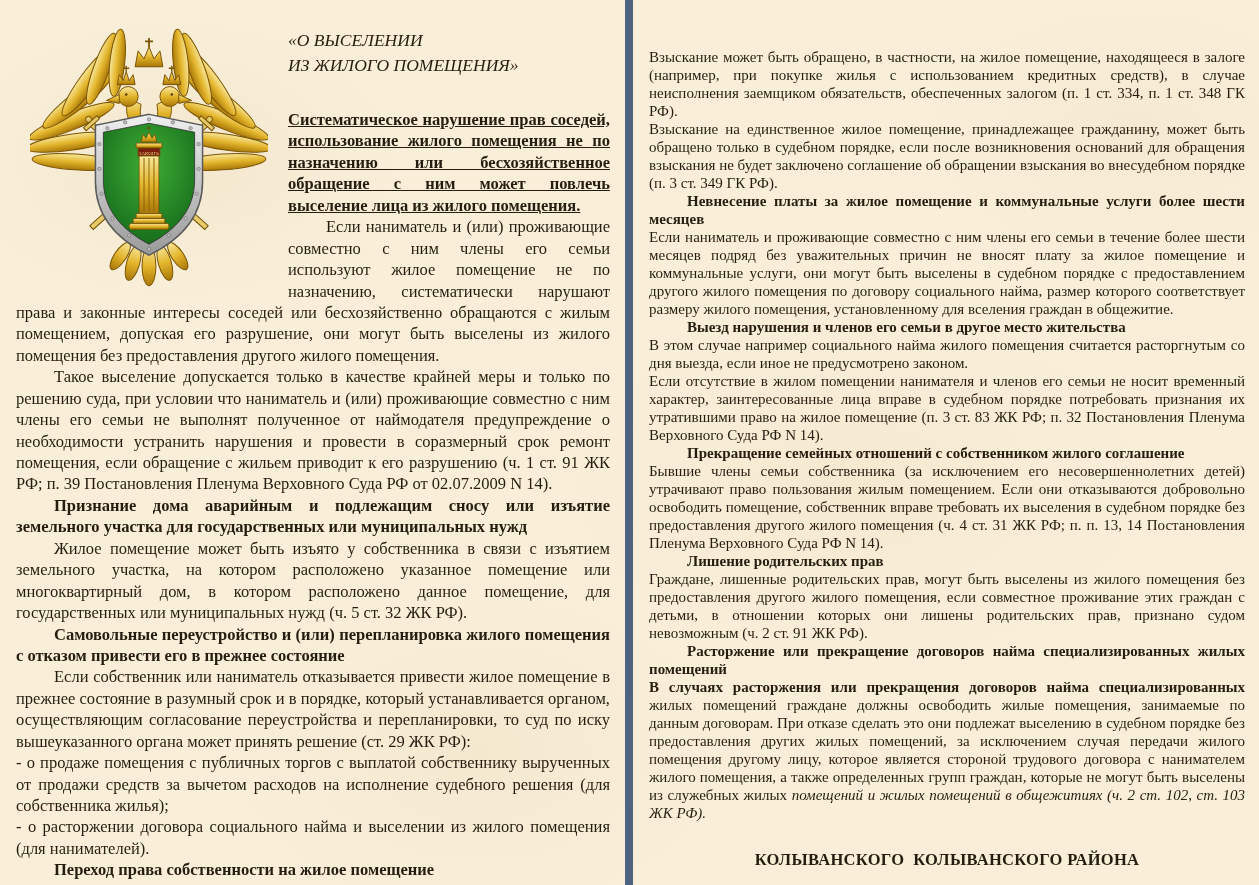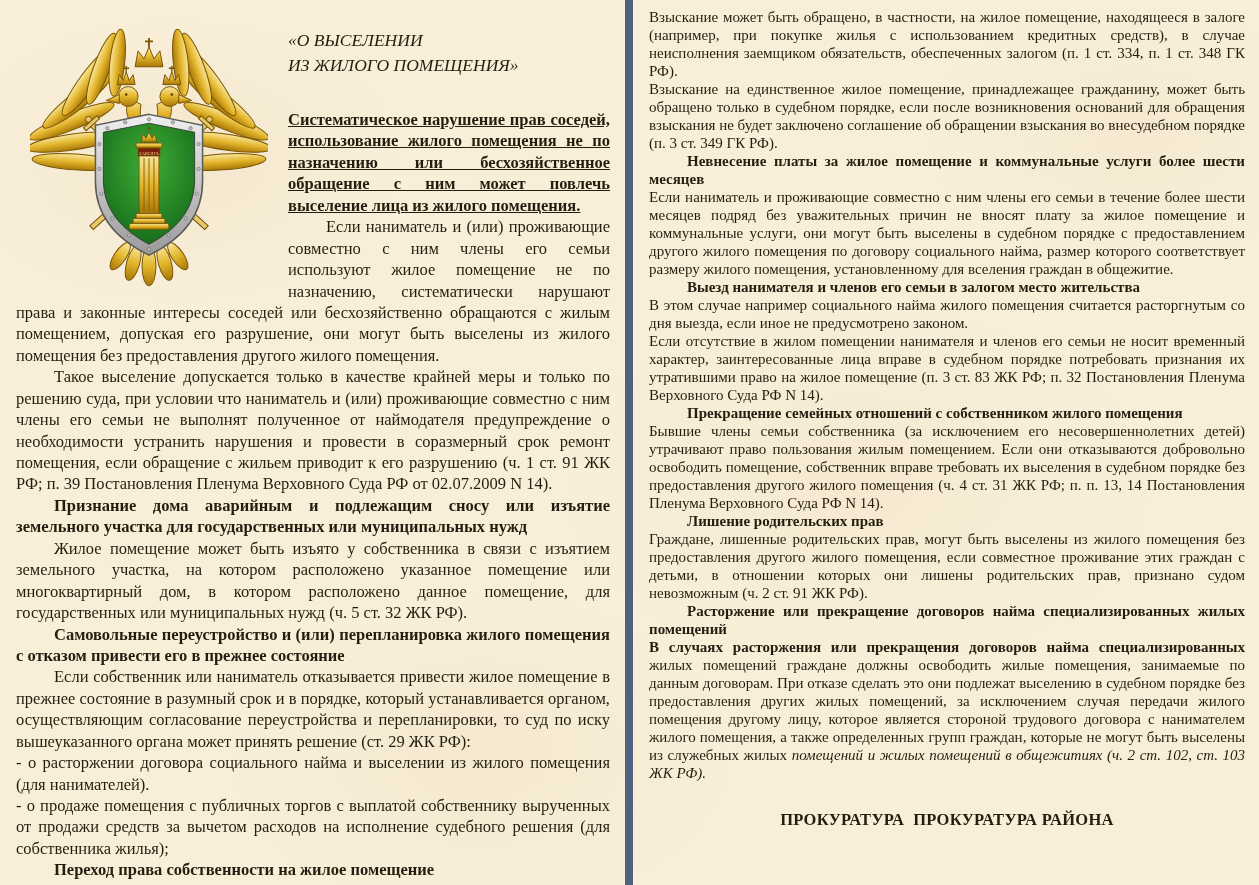--- a/index.html
+++ b/index.html
@@ -11,21 +11,21 @@
       radial-gradient(ellipse 320px 200px at 14% 18%, rgba(221,197,158,.20), transparent 70%),
       radial-gradient(ellipse 420px 260px at 68% 55%, rgba(224,201,162,.16), transparent 70%),
       radial-gradient(ellipse 360px 230px at 38% 85%, rgba(219,195,155,.16), transparent 70%),
       radial-gradient(ellipse 300px 180px at 90% 15%, rgba(219,195,155,.14), transparent 70%);
     color:var(--ink,#261d10);
   }
   .page{position:relative;width:1259px;height:885px;}
   .divider{position:absolute;left:625px;top:0;width:8px;height:885px;background:var(--divider,#4d6381);}
   .col{position:absolute;top:8px;}
   .col-left{left:16px;width:594px;font-size:16.5px;line-height:1.3;}
-  .col-right{left:649px;width:596px;font-size:15px;line-height:1.2;}
+  .col-right{left:649px;width:596px;font-size:15px;line-height:1.2;margin-top:40px;}
   .emblem-wrap{float:left;width:262px;height:278px;margin:10px 10px 4px 0;}
   .emblem-wrap svg{display:block;margin:6px auto 0 14px;}
   .doc-title{font-weight:normal;font-style:italic;font-size:17.5px;line-height:1.4;margin:20px 0 24px 0;}
   p{margin:0;text-align:justify;}
   .indent{text-indent:38px;}
   .lead{font-weight:bold;text-decoration:underline;margin-top:32px;}
   .heading{font-weight:bold;}
   .b{font-weight:bold;}
   .i{font-style:italic;}
   .footer{font-weight:bold;font-size:16.5px;text-align:center;margin-top:28px;white-space:pre-wrap;letter-spacing:.3px;}
@@ -145,37 +145,37 @@
         <div>«О ВЫСЕЛЕНИИ</div>
         <div>ИЗ ЖИЛОГО ПОМЕЩЕНИЯ»</div>
       </div>
       <p class="lead">Систематическое нарушение прав соседей, использование жилого помещения не по назначению или бесхозяйственное обращение с ним может повлечь выселение лица из жилого помещения.</p>
       <p class="para indent">Если наниматель и (или) проживающие совместно с ним члены его семьи используют жилое помещение не по назначению, систематически нарушают права и законные интересы соседей или бесхозяйственно обращаются с жилым помещением, допуская его разрушение, они могут быть выселены из жилого помещения без предоставления другого жилого помещения.</p>
       <p class="para indent">Такое выселение допускается только в качестве крайней меры и только по решению суда, при условии что наниматель и (или) проживающие совместно с ним члены его семьи не выполнят полученное от наймодателя предупреждение о необходимости устранить нарушения и провести в соразмерный срок ремонт помещения, если обращение с жильем приводит к его разрушению (ч. 1 ст. 91 ЖК РФ; п. 39 Постановления Пленума Верховного Суда РФ от 02.07.2009 N 14).</p>
       <p class="heading indent">Признание дома аварийным и подлежащим сносу или изъятие земельного участка для государственных или муниципальных нужд</p>
       <p class="para indent">Жилое помещение может быть изъято у собственника в связи с изъятием земельного участка, на котором расположено указанное помещение или многоквартирный дом, в котором расположено данное помещение, для государственных или муниципальных нужд (ч. 5 ст. 32 ЖК РФ).</p>
       <p class="heading indent">Самовольные переустройство и (или) перепланировка жилого помещения с отказом привести его в прежнее состояние</p>
       <p class="para indent">Если собственник или наниматель отказывается привести жилое помещение в прежнее состояние в разумный срок и в порядке, который устанавливается органом, осуществляющим согласование переустройства и перепланировки, то суд по иску вышеуказанного органа может принять решение (ст. 29 ЖК РФ):</p>
+      <p class="para">- о продаже помещения с публичных торгов с выплатой собственнику вырученных от продажи средств за вычетом расходов на исполнение судебного решения (для собственника жилья);</p>
       <p class="para">- о расторжении договора социального найма и выселении из жилого помещения (для нанимателей).</p>
-      <p class="para">- о продаже помещения с публичных торгов с выплатой собственнику вырученных от продажи средств за вычетом расходов на исполнение судебного решения (для собственника жилья);</p>
       <p class="heading indent">Переход права собственности на жилое помещение</p>
     </div>
 
   <div class="divider"></div>
 
   <div class="col col-right" id="col-right">
       <p class="para">Взыскание может быть обращено, в частности, на жилое помещение, находящееся в залоге (например, при покупке жилья с использованием кредитных средств), в случае неисполнения заемщиком обязательств, обеспеченных залогом (п. 1 ст. 334, п. 1 ст. 348 ГК РФ).</p>
       <p class="para">Взыскание на единственное жилое помещение, принадлежащее гражданину, может быть обращено только в судебном порядке, если после возникновения оснований для обращения взыскания не будет заключено соглашение об обращении взыскания во внесудебном порядке (п. 3 ст. 349 ГК РФ).</p>
       <p class="heading indent">Невнесение платы за жилое помещение и коммунальные услуги более шести месяцев</p>
       <p class="para">Если наниматель и проживающие совместно с ним члены его семьи в течение более шести месяцев подряд без уважительных причин не вносят плату за жилое помещение и коммунальные услуги, они могут быть выселены в судебном порядке с предоставлением другого жилого помещения по договору социального найма, размер которого соответствует размеру жилого помещения, установленному для вселения граждан в общежитие.</p>
-      <p class="heading indent">Выезд нанимателя и членов его семьи в залогом место жительства</p>
+      <p class="heading indent">Выезд нарушения и членов его семьи в другое место жительства</p>
       <p class="para">В этом случае например социального найма жилого помещения считается расторгнутым со дня выезда, если иное не предусмотрено законом.</p>
       <p class="para">Если отсутствие в жилом помещении нанимателя и членов его семьи не носит временный характер, заинтересованные лица вправе в судебном порядке потребовать признания их утратившими право на жилое помещение (п. 3 ст. 83 ЖК РФ; п. 32 Постановления Пленума Верховного Суда РФ N 14).</p>
-      <p class="heading indent">Прекращение семейных отношений с собственником жилого помещения</p>
+      <p class="heading indent">Прекращение семейных отношений с собственником жилого соглашение</p>
       <p class="para">Бывшие члены семьи собственника (за исключением его несовершеннолетних детей) утрачивают право пользования жилым помещением. Если они отказываются добровольно освободить помещение, собственник вправе требовать их выселения в судебном порядке без предоставления другого жилого помещения (ч. 4 ст. 31 ЖК РФ; п. п. 13, 14 Постановления Пленума Верховного Суда РФ N 14).</p>
       <p class="heading indent">Лишение родительских прав</p>
       <p class="para">Граждане, лишенные родительских прав, могут быть выселены из жилого помещения без предоставления другого жилого помещения, если совместное проживание этих граждан с детьми, в отношении которых они лишены родительских прав, признано судом невозможным (ч. 2 ст. 91 ЖК РФ).</p>
       <p class="heading indent">Расторжение или прекращение договоров найма специализированных жилых помещений</p>
       <p class="para"><span class="b">В случаях расторжения или прекращения договоров найма специализированных </span><span>жилых помещений граждане должны освободить жилые помещения, занимаемые по данным договорам. При отказе сделать это они подлежат выселению в судебном порядке без предоставления других жилых помещений, за исключением случая передачи жилого помещения другому лицу, которое является стороной трудового договора с нанимателем жилого помещения, а также определенных групп граждан, которые не могут быть выселены из служебных жилых </span><span class="i">помещений и жилых помещений в общежитиях (ч. 2 ст. 102, ст. 103 ЖК РФ).</span></p>
-      <p class="footer">ПРОКУРАТУРА  ПРОКУРАТУРА РАЙОНА</p>
+      <p class="footer">КОЛЫВАНСКОГО  КОЛЫВАНСКОГО РАЙОНА</p>
     </div>
 
 </div>
 
 </body></html>

